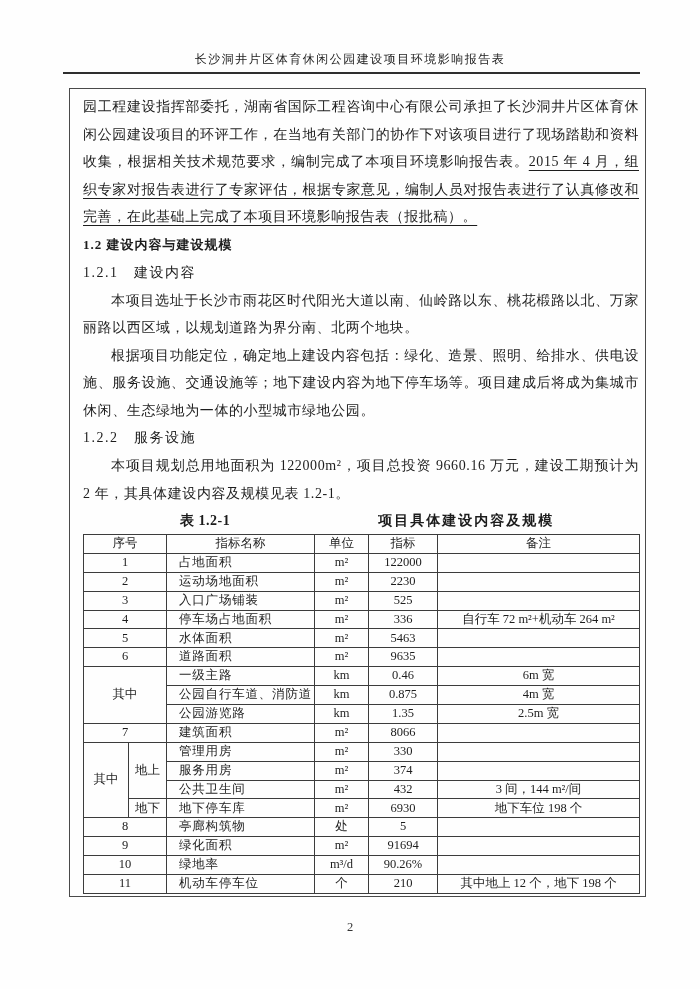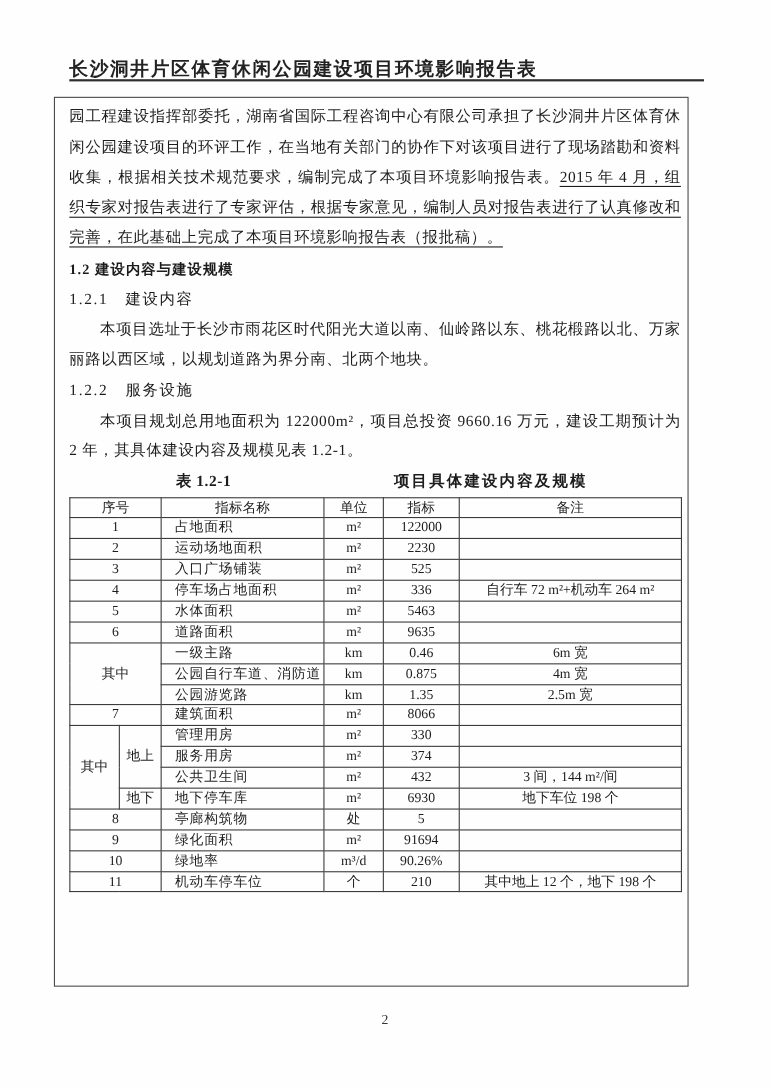--- a/index.html
+++ b/index.html
@@ -2,28 +2,28 @@
 <html><head>
 <meta charset="utf-8">
 <style>
   html,body { margin:0; padding:0; background:#ffffff; }
   .page {
     position:relative; width:700px; height:989px; background:#fefefe;
     font-family:"Liberation Serif","DejaVu Serif",serif; color:#1c1c1c; overflow:hidden;
   }
   .header-title {
     position:absolute; left:63px; top:51px; width:574px;
-    text-align:left; font-size:17px; font-weight:bold; letter-spacing:1.5px; color:#222;
+    text-align:center; font-size:12px; font-weight:normal; letter-spacing:1.5px; color:#222;
   }
   .header-rule {
     position:absolute; left:63px; top:72px; width:577px; height:0;
     border-top:2.5px solid #2e2e2e;
   }
   .content-box {
-    position:absolute; left:49px; top:88px; width:577px; height:809px;
+    position:absolute; left:69px; top:88px; width:577px; height:809px;
     border:1.8px solid #4a4a4a; box-sizing:border-box;
     padding:4px 6px 0 13px;
   }
   .para {
     margin:0; font-size:14px; line-height:27.5px; text-align:justify;
     letter-spacing:0.6px; color:#1d1d1d;
   }
   .indent { text-indent:2em; }
   .underlined { text-decoration:underline; text-underline-offset:4px; text-decoration-thickness:1px; }
   .h-bold   { margin:0; font-size:13px; line-height:28px; font-weight:bold;   letter-spacing:1px; }
@@ -59,20 +59,21 @@
   <div class="content-box">
 
     <p class="para"><span>园工程建设指挥部委托，湖南省国际工程咨询中心有限公司承担了长沙洞井片区体育休闲公园建设项目的环评工作，在当地有关部门的协作下对该项目进行了现场踏勘和资料收集，根据相关技术规范要求，编制完成了本项目环境影响报告表。</span><span class="underlined">2015 年 4 月，组织专家对报告表进行了专家评估，根据专家意见，编制人员对报告表进行了认真修改和完善，在此基础上完成了本项目环境影响报告表（报批稿）。</span></p>
 
     <h2 class="h-bold">1.2 建设内容与建设规模</h2>
 
     <h3 class="h-normal">1.2.1　建设内容</h3>
 
     <p class="para indent">本项目选址于长沙市雨花区时代阳光大道以南、仙岭路以东、桃花椴路以北、万家丽路以西区域，以规划道路为界分南、北两个地块。</p>
 
+    <p class="para indent">根据项目功能定位，确定地上建设内容包括：绿化、造景、照明、给排水、供电设施、服务设施、交通设施等；地下建设内容为地下停车场等。项目建成后将成为集城市休闲、生态绿地为一体的小型城市绿地公园。</p>
 
     <h3 class="h-normal">1.2.2　服务设施</h3>
 
     <p class="para indent">本项目规划总用地面积为 122000m²，项目总投资 9660.16 万元，建设工期预计为 2 年，其具体建设内容及规模见表 1.2-1。</p>
 
     <div class="table-caption">
       <span class="cap-label">表 1.2-1</span>
       <span class="cap-title">项目具体建设内容及规模</span>
     </div>
 

